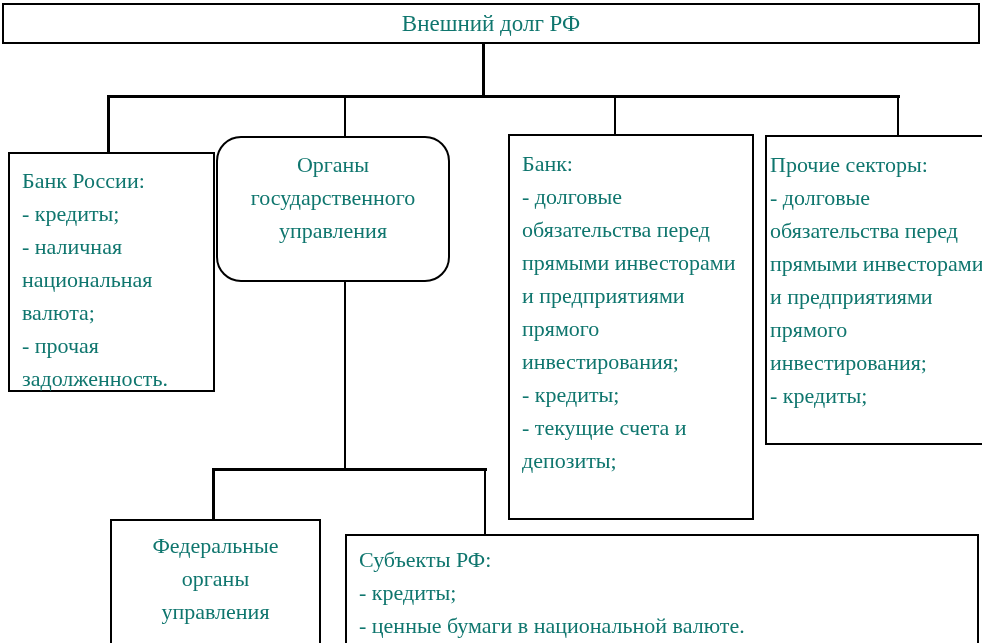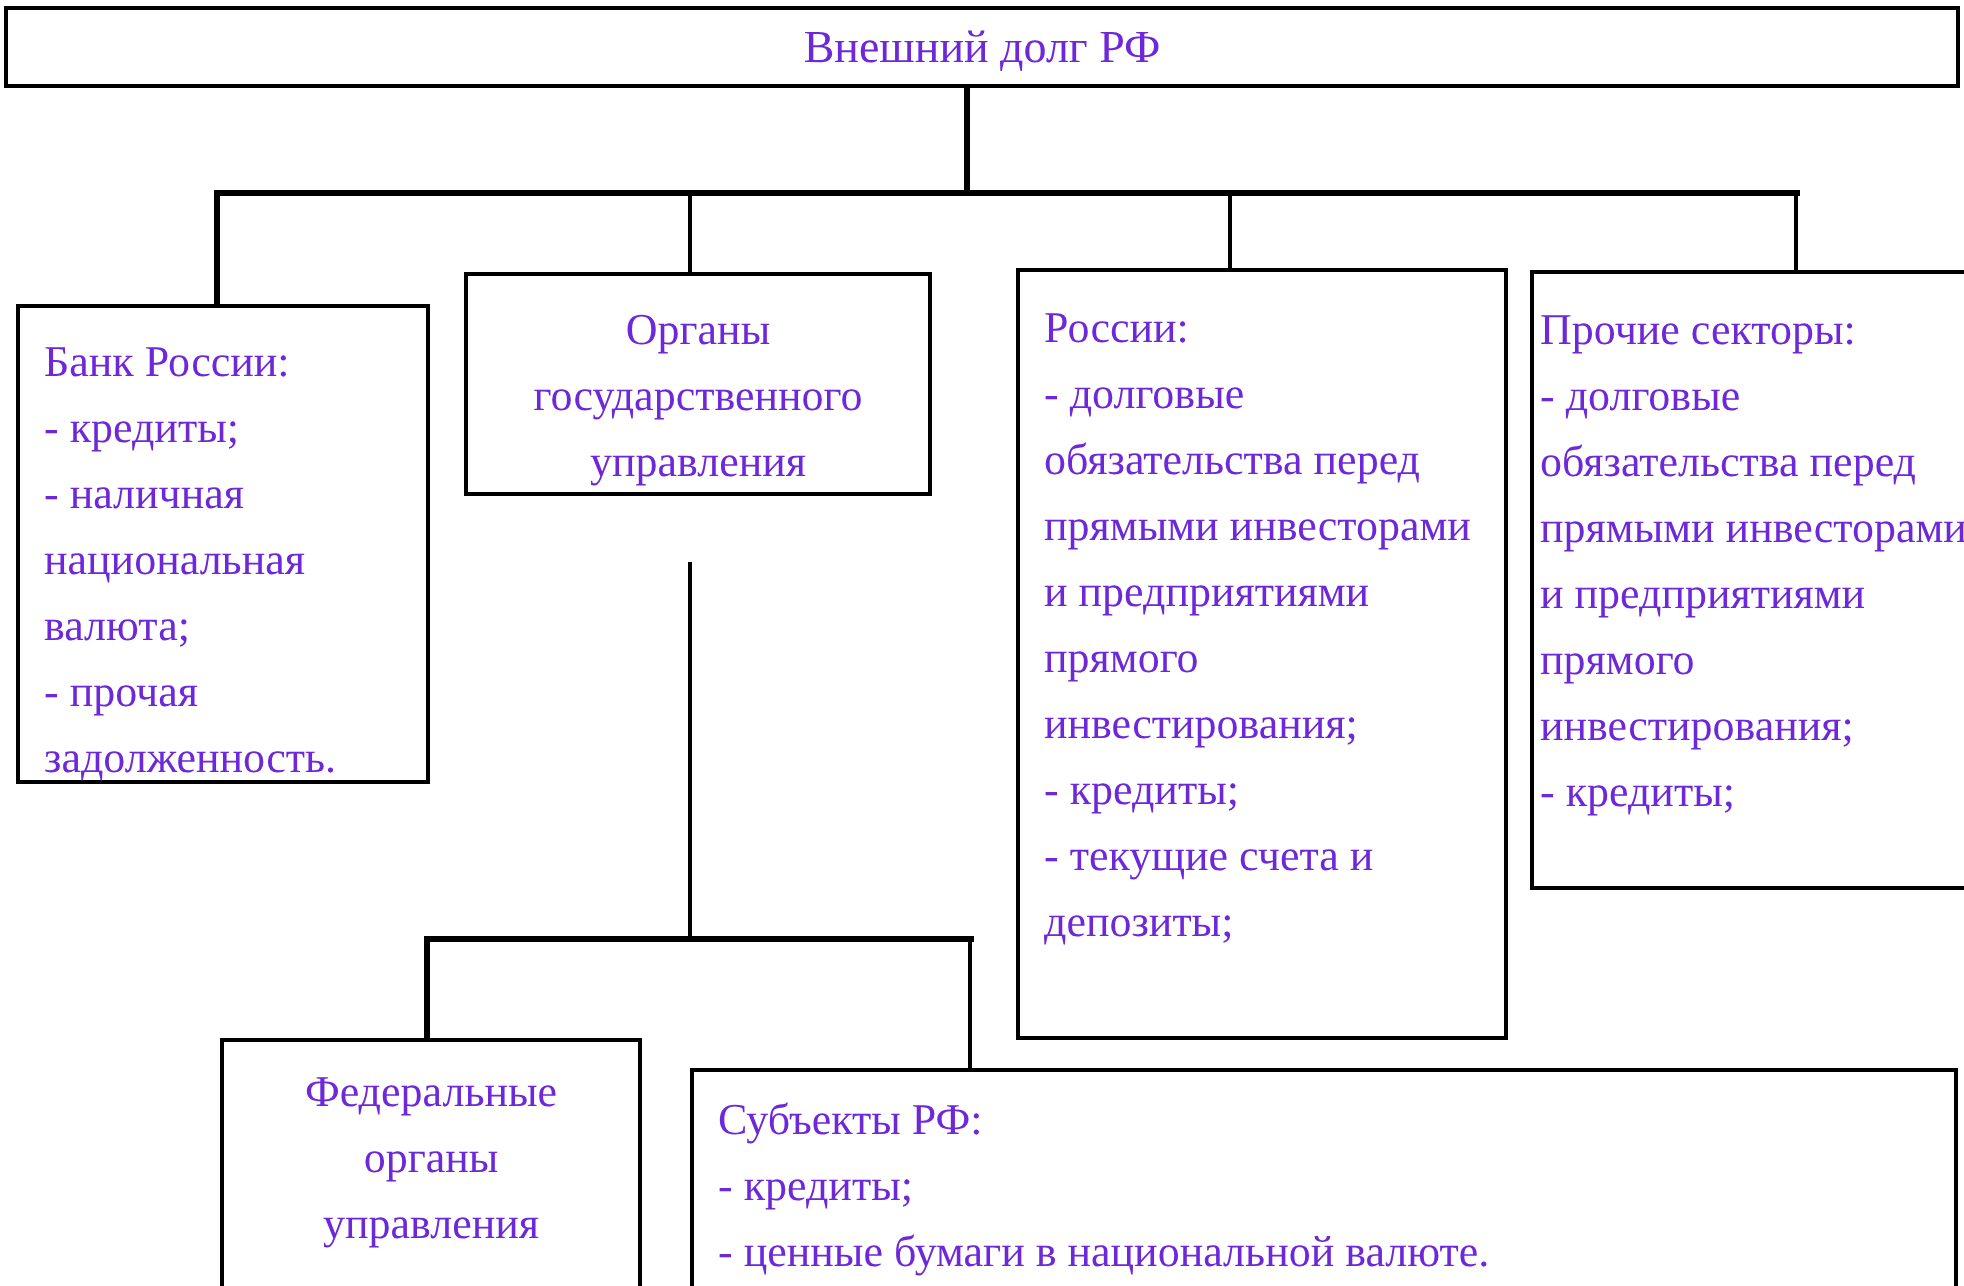--- a/index.html
+++ b/index.html
@@ -5,21 +5,21 @@
   html, body {
     margin: 0;
     padding: 0;
     background: #ffffff;
   }
   .canvas {
     position: relative;
     width: 982px;
     height: 643px;
     background: #ffffff;
-    color: #6d28d9;
+    color: #0f766e;
     font-family: "Liberation Serif", "DejaVu Serif", serif;
     overflow: hidden;
   }
   .node {
     position: absolute;
     box-sizing: border-box;
     border: 2px solid #000000;
     background: #ffffff;
     font-size: 22px;
     line-height: 33px;
@@ -47,21 +47,21 @@
   .c-drop-bank { left: 107px; top: 97px;  width: 3px;   height: 55px; }
   .c-drop-gov  { left: 344px; top: 97px;  width: 2px;   height: 39px; }
   .c-drop-banks{ left: 614px; top: 97px;  width: 2px;   height: 37px; }
   .c-drop-other{ left: 897px; top: 97px;  width: 2px;   height: 38px; }
   .c-gov-v     { left: 344px; top: 281px; width: 2px;   height: 188px;}
   .c-sub-h     { left: 212px; top: 468px; width: 275px; height: 3px;  }
   .c-drop-fed  { left: 212px; top: 470px; width: 3px;   height: 49px; }
   .c-drop-subj { left: 484px; top: 470px; width: 2px;   height: 64px; }
   
   .box-bank    { left: 8px;   top: 152px; width: 207px; height: 240px; padding: 10px 10px 0 12px; }
-  .box-gov     { left: 232px; top: 136px; width: 234px; height: 112px; padding: 10px 2px 0 2px; }
+  .box-gov     { left: 216px; top: 136px; width: 234px; height: 146px; padding: 10px 2px 0 2px; border-radius: 25px; }
   .box-banks   { left: 508px; top: 134px; width: 246px; height: 386px; padding: 11px 8px 0 12px; }
   .box-other   { left: 765px; top: 135px; width: 238px; height: 310px; padding: 11px 4px 0 3px; }
   .box-fed     { left: 110px; top: 519px; width: 211px; height: 149px; padding: 8px 18px 0 18px; }
   .box-subj    { left: 345px; top: 534px; width: 634px; height: 131px; padding: 7px 10px 0 12px; }
 </style>
 </head>
 <body>
 
 <div class="canvas">
 
@@ -85,21 +85,21 @@
     <div class="box-text">- кредиты;
 - наличная национальная валюта;
 - прочая задолженность.</div>
   </div>
 
   <div class="node box-gov center-text">
     <div class="box-text">Органы государственного управления</div>
   </div>
 
   <div class="node box-banks">
-    <div class="box-text">России:</div>
+    <div class="box-text">Банк:</div>
     <div class="box-text">- долговые обязательства перед прямыми инвесторами и предприятиями прямого инвестирования;
 - кредиты;
 - текущие счета и депозиты;</div>
   </div>
 
   <div class="node box-other">
     <div class="box-text">Прочие секторы:</div>
     <div class="box-text">- долговые обязательства перед прямыми инвесторами и предприятиями прямого инвестирования;
 - кредиты;</div>
   </div>

